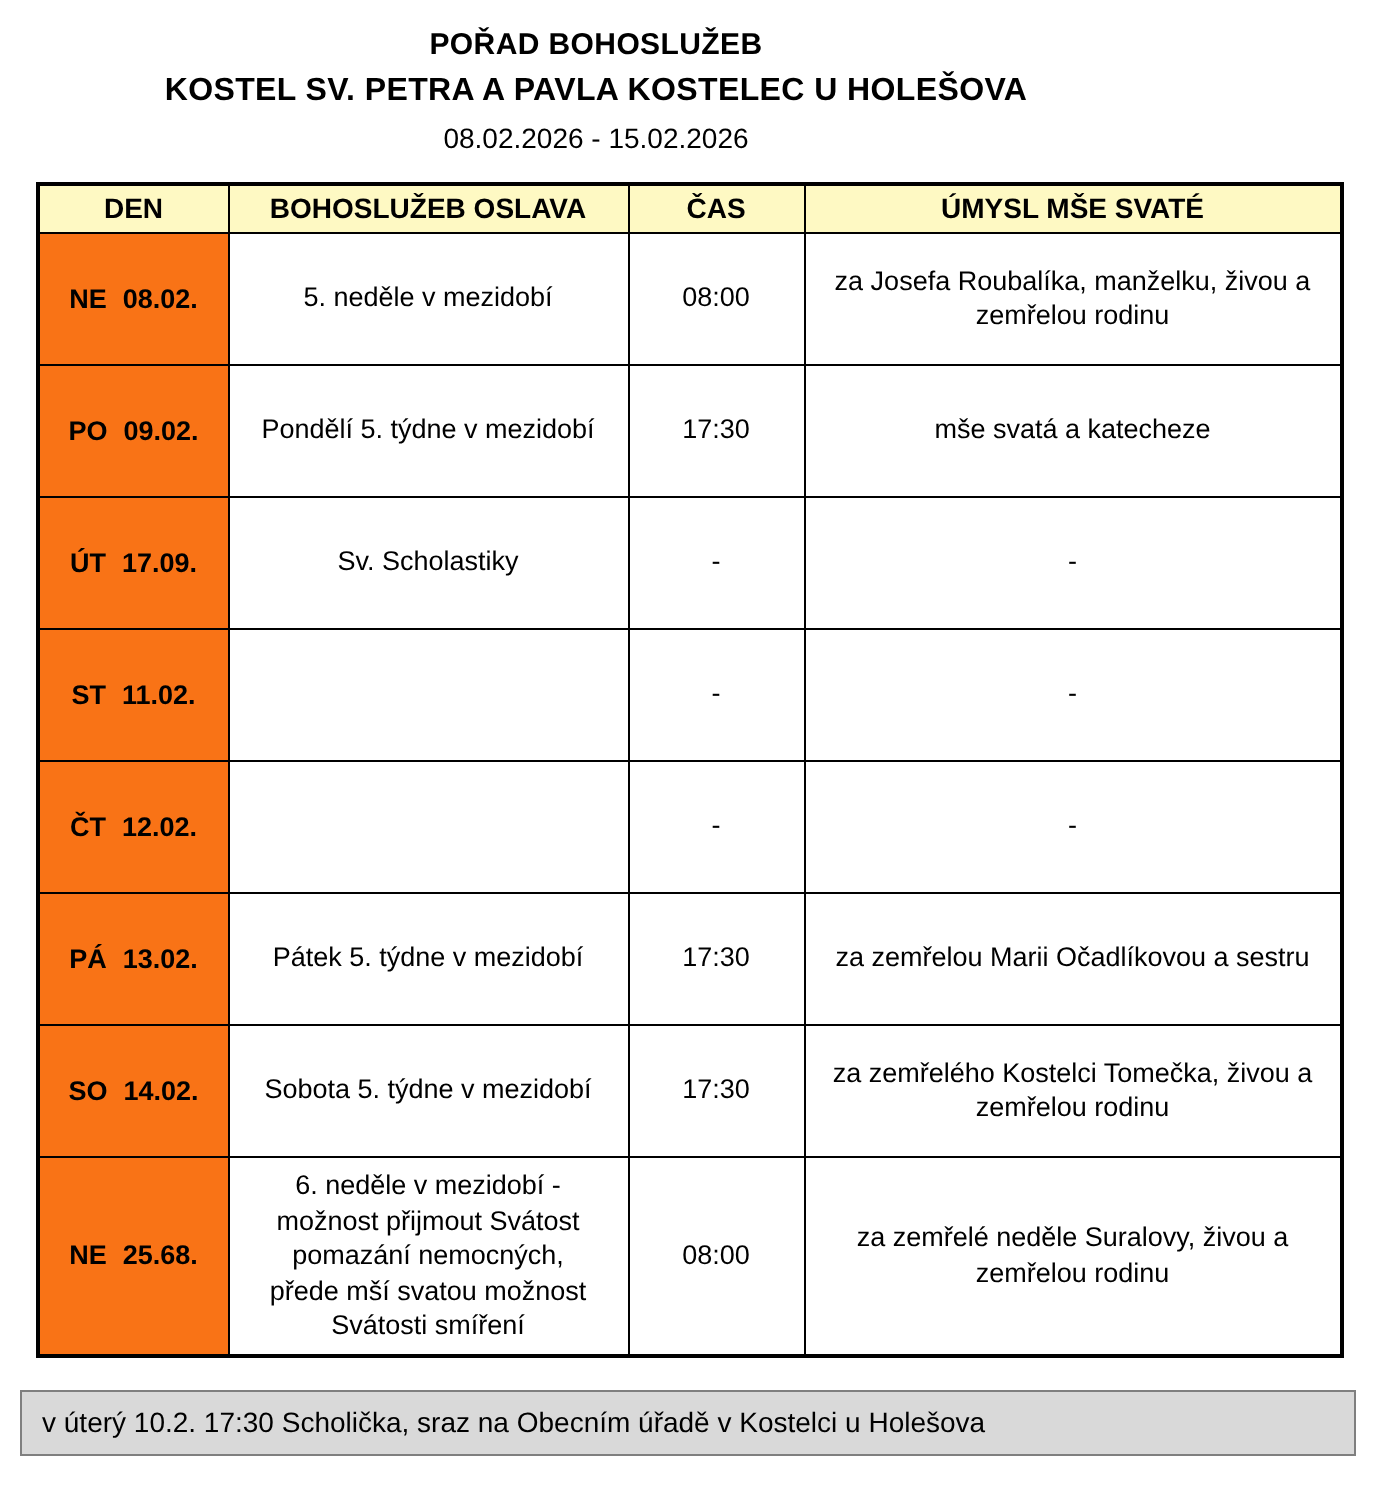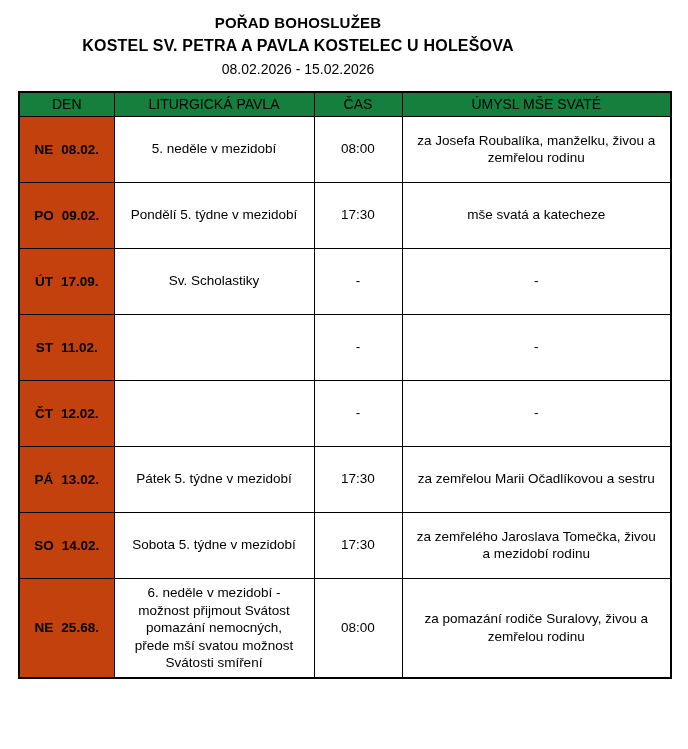--- a/index.html
+++ b/index.html
@@ -39,32 +39,32 @@
     width: 652px;
     table-layout: fixed;
     border: 2px solid #000000;
   }
   table.schedule th, table.schedule td {
     border: 1px solid #000000;
     font-size: 13.5px;
     vertical-align: middle;
   }
   table.schedule th {
-    background: #15803d;
-    font-weight: normal;
+    background: #fef9c3;
+    font-weight: bold;
     height: 24px;
     text-align: center;
     font-size: 14px;
   }
   col.c-den   { width: 95px; }
   col.c-osl   { width: 200px; }
   col.c-cas   { width: 88px; }
   col.c-umy   { width: 269px; }
   td.den {
-    background: #c2410c;
+    background: #f97316;
     font-weight: bold;
     font-size: 14px;
   }
   td.den .den-inner {
     display: flex;
     justify-content: center;
     gap: 8px;
     align-items: center;
   }
   tbody tr { height: 66px; }
@@ -100,21 +100,21 @@
   <table class="schedule">
     <colgroup>
       <col class="c-den">
         <col class="c-osl">
         <col class="c-cas">
         <col class="c-umy">
     </colgroup>
     <thead>
       <tr>
         <th>DEN</th>
-        <th>LITURGICKÁ PAVLA</th>
+        <th>BOHOSLUŽEB OSLAVA</th>
         <th>ČAS</th>
         <th>ÚMYSL MŠE SVATÉ</th>
       </tr>
     </thead>
     <tbody>
       <tr>
         <td class="den">
           <div class="den-inner">
             <span>NE</span>
             <span>08.02.</span>
@@ -181,30 +181,31 @@
       </tr>
       <tr>
         <td class="den">
           <div class="den-inner">
             <span>SO</span>
             <span>14.02.</span>
           </div>
         </td>
         <td class="oslava">Sobota 5. týdne v mezidobí</td>
         <td class="cas">17:30</td>
-        <td class="umysl">za zemřelého Jaroslava Tomečka, živou a mezidobí rodinu</td>
+        <td class="umysl">za zemřelého Kostelci Tomečka, živou a zemřelou rodinu</td>
       </tr>
       <tr class="tall">
         <td class="den">
           <div class="den-inner">
             <span>NE</span>
             <span>25.68.</span>
           </div>
         </td>
         <td class="oslava">6. neděle v mezidobí - možnost přijmout Svátost pomazání nemocných, přede mší svatou možnost Svátosti smíření</td>
         <td class="cas">08:00</td>
-        <td class="umysl">za pomazání rodiče Suralovy, živou a zemřelou rodinu</td>
+        <td class="umysl">za zemřelé neděle Suralovy, živou a zemřelou rodinu</td>
       </tr>
     </tbody>
   </table>
 
+  <div class="footer-note">v úterý 10.2. 17:30 Scholička, sraz na Obecním úřadě v Kostelci u Holešova</div>
 
 </div>
 
 </body></html>

